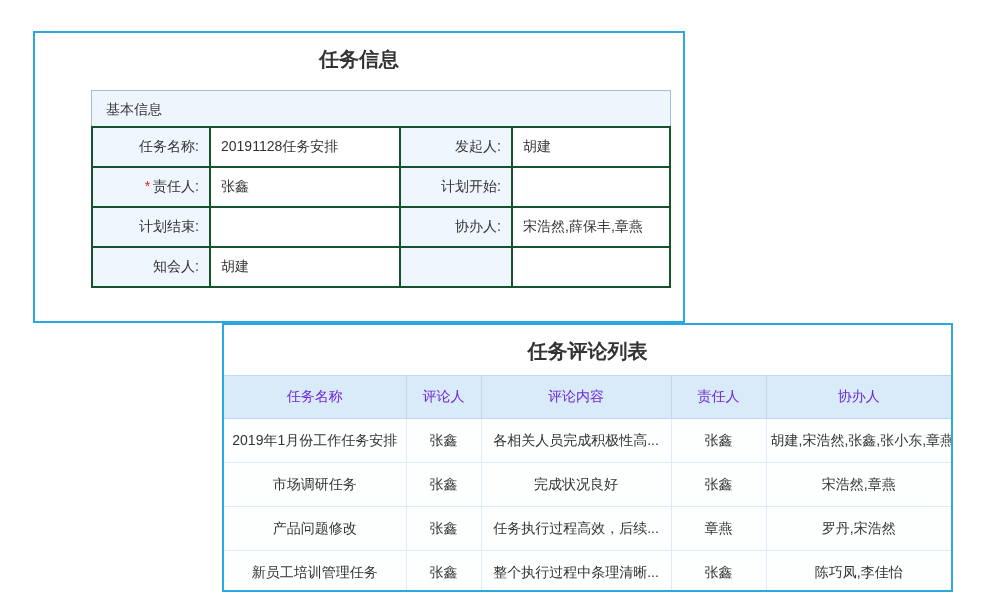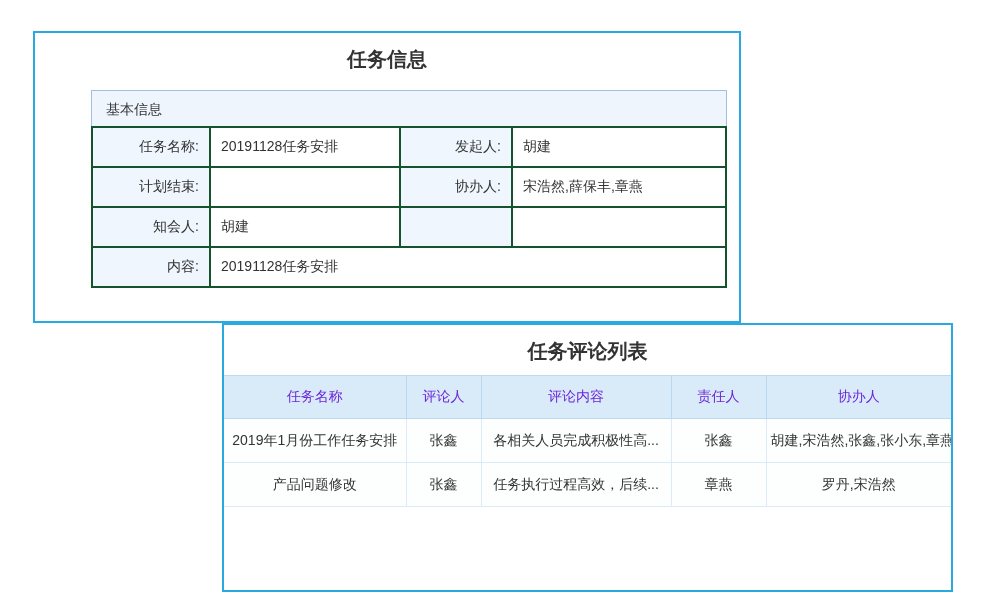--- a/index.html
+++ b/index.html
@@ -10,21 +10,21 @@
     position: relative;
     overflow: hidden;
   }
   .panel {
     position: absolute;
     background: #ffffff;
     border: 2px solid #29a9e0;
   }
   #task-info-panel {
     left: 33px; top: 31px;
-    width: 708px; height: 292px;
+    width: 652px; height: 292px;
     overflow: hidden;
     z-index: 1;
   }
   #comment-panel {
     left: 222px; top: 323px;
     width: 731px; height: 269px;
     overflow: hidden;
     z-index: 2;
   }
   .panel-title {
@@ -116,34 +116,36 @@
           <col>
         </colgroup>
       <tbody>
           <tr>
         <td class="lbl">任务名称:</td>
         <td class="val">20191128任务安排</td>
         <td class="lbl">发起人:</td>
         <td class="val">胡建</td>
       </tr>
       <tr>
+        <td class="lbl"><span class="req">*</span><span>责任人:</span></td>
+        <td class="val">张鑫</td>
+        <td class="lbl">计划开始:</td>
+        <td class="val"></td>
+      </tr>
+      <tr>
         <td class="lbl">计划结束:</td>
         <td class="val"></td>
         <td class="lbl">协办人:</td>
         <td class="val">宋浩然,薛保丰,章燕</td>
       </tr>
       <tr>
         <td class="lbl">知会人:</td>
         <td class="val">胡建</td>
         <td class="lbl"></td>
         <td class="val"></td>
-      </tr>
-      <tr>
-        <td class="lbl">内容:</td>
-        <td class="val" colspan="3">20191128任务安排</td>
       </tr>
     </tbody>
       </table>
   </div>
 </div>
 
 <div class="panel" id="comment-panel">
   <div class="panel-title">任务评论列表</div>
   <table class="comment-table">
     <colgroup>
@@ -162,21 +164,35 @@
       <th>协办人</th>
     </tr>
     <tr>
       <td class="link">2019年1月份工作任务安排</td>
       <td class="link">张鑫</td>
       <td>各相关人员完成积极性高...</td>
       <td class="link">张鑫</td>
       <td>胡建,宋浩然,张鑫,张小东,章燕</td>
     </tr>
     <tr>
+      <td class="link">市场调研任务</td>
+      <td class="link">张鑫</td>
+      <td>完成状况良好</td>
+      <td class="link">张鑫</td>
+      <td>宋浩然,章燕</td>
+    </tr>
+    <tr>
       <td class="link">产品问题修改</td>
       <td class="link">张鑫</td>
       <td>任务执行过程高效，后续...</td>
       <td class="link">章燕</td>
       <td>罗丹,宋浩然</td>
     </tr>
+    <tr>
+      <td class="link">新员工培训管理任务</td>
+      <td class="link">张鑫</td>
+      <td>整个执行过程中条理清晰...</td>
+      <td class="link">张鑫</td>
+      <td>陈巧凤,李佳怡</td>
+    </tr>
   </tbody>
     </table>
 </div>
 
 </body></html>

